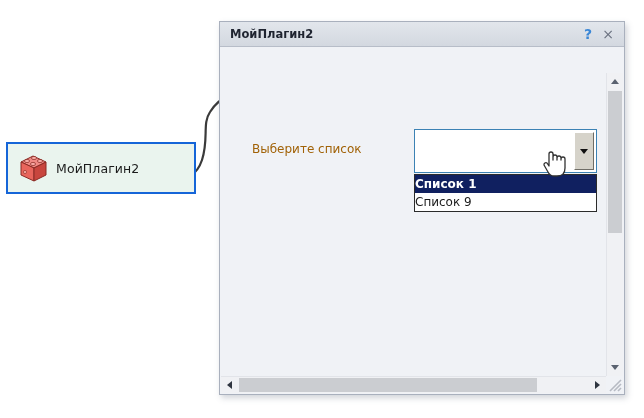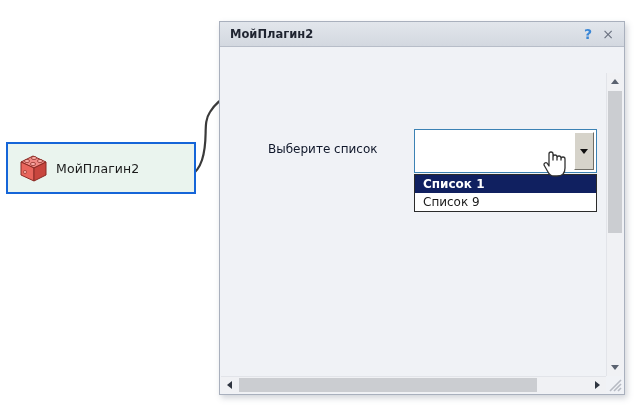--- a/index.html
+++ b/index.html
@@ -107,23 +107,22 @@
   
   #form-row {
     position: absolute;
     left: 32px; top: 82px;
     width: 340px; height: 44px;
   }
   #combo-label {
     position: absolute;
     left: 0; top: 13px;
     font-size: 12px;
-    color: #0f172a;
-    white-space: nowrap;
-    margin-left: 16px;
+    color: #a16207;
+    white-space: nowrap;
   }
 
   
   #combo {
     position: absolute;
     left: 162px; top: 0px;
     width: 183px; height: 44px;
     box-sizing: border-box;
     border: 1px solid #3c82b4;
     background: #ffffff;
@@ -164,21 +163,21 @@
     left: 162px; top: 45px;
     width: 183px;
     box-sizing: border-box;
     border: 1px solid #2b2b2b;
     background: #ffffff;
     z-index: 10;
   }
   .dd-item {
     height: 18px;
     line-height: 18px;
-    padding-left: 8px;
+    padding-left: 0;
     font-size: 12px;
     color: #1b1b1b;
     white-space: nowrap;
     overflow: hidden;
     cursor: default;
   }
   .dd-item.selected {
     background: #102060;
     color: #ffffff;
     font-weight: bold;

